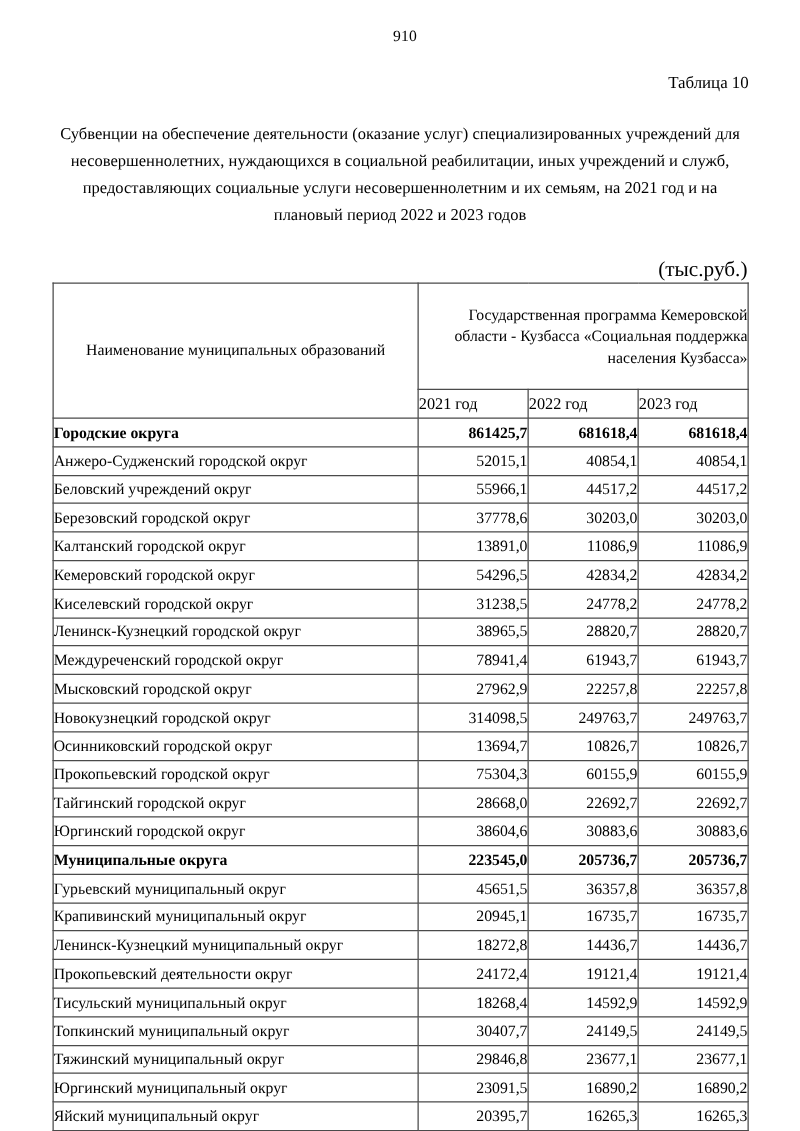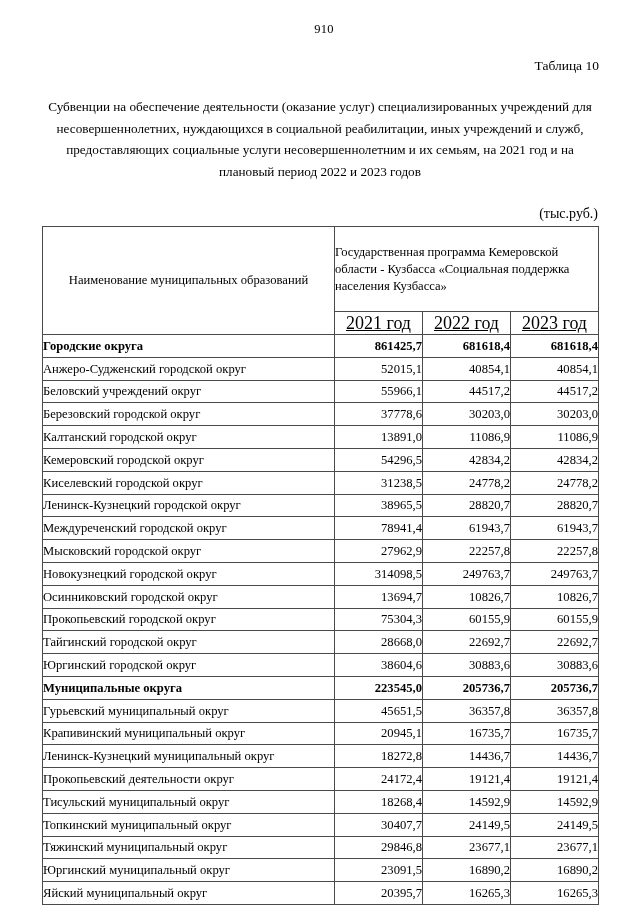--- a/index.html
+++ b/index.html
@@ -44,21 +44,21 @@
     width: 544px;
     text-align: center;
     font-weight: normal;
     font-size: 13.2px;
     line-height: 21.5px;
   }
   .units-label {
     position: absolute;
     top: 206px;
     right: 42px;
-    font-size: 14px;
+    font-size: 17px;
   }
   .table-wrap {
     position: absolute;
     top: 226px;
     left: 42px;
     width: 556px;
   }
   table.fin {
     border-collapse: collapse;
     width: 556px;
@@ -80,32 +80,31 @@
   th.hdr-name {
     height: 84px;
     text-align: center;
     vertical-align: top;
     padding: 5px 4px 0 4px;
     font-size: 12.6px;
     line-height: 17px;
   }
   th.hdr-prog {
     height: 84px;
-    text-align: left;
+    text-align: right;
     vertical-align: top;
     padding: 5px 6px 0 6px;
     font-size: 12.6px;
     line-height: 17px;
   }
   th.hdr-year {
     height: 22px;
-    text-align: center;
-    font-size: 18px;
+    text-align: left;
+    font-size: 13px;
     line-height: 20px;
-    text-decoration: underline;
   }
   td.name {
     height: 21.8px;
     text-align: left;
     padding: 0 3px 0 5px;
     line-height: 20px;
     white-space: nowrap;
     overflow: hidden;
     margin-left: 20px;
   }

